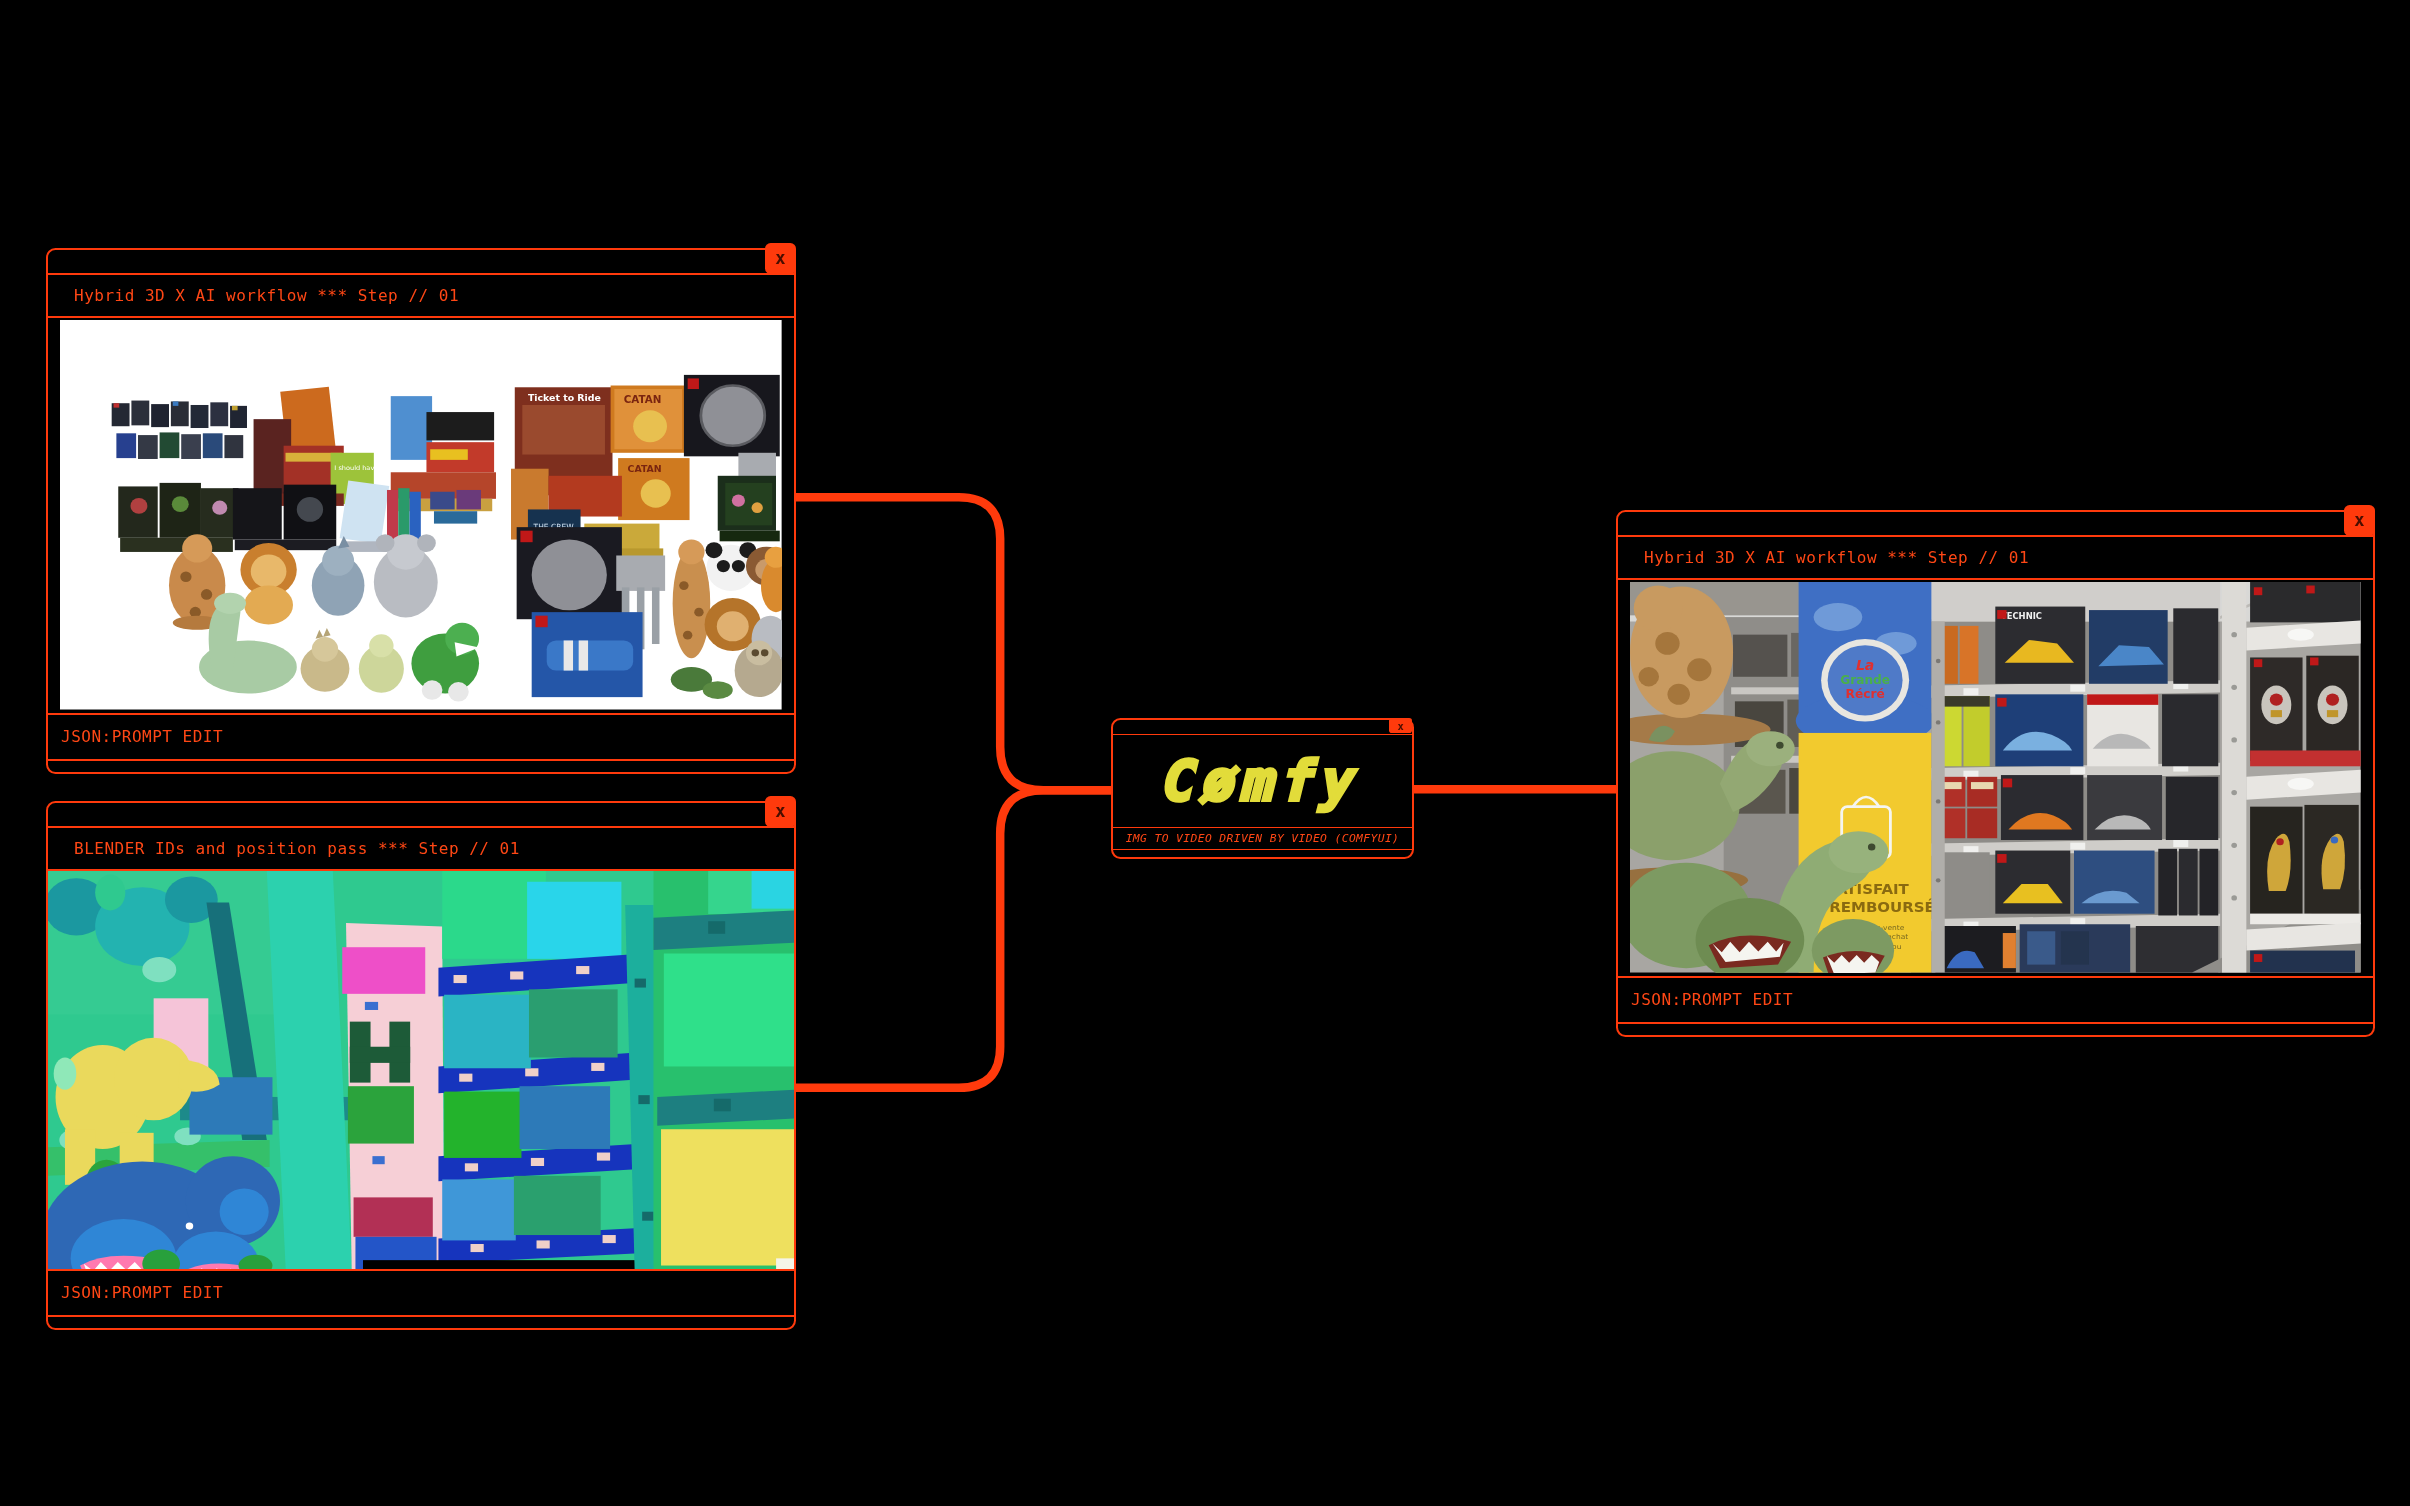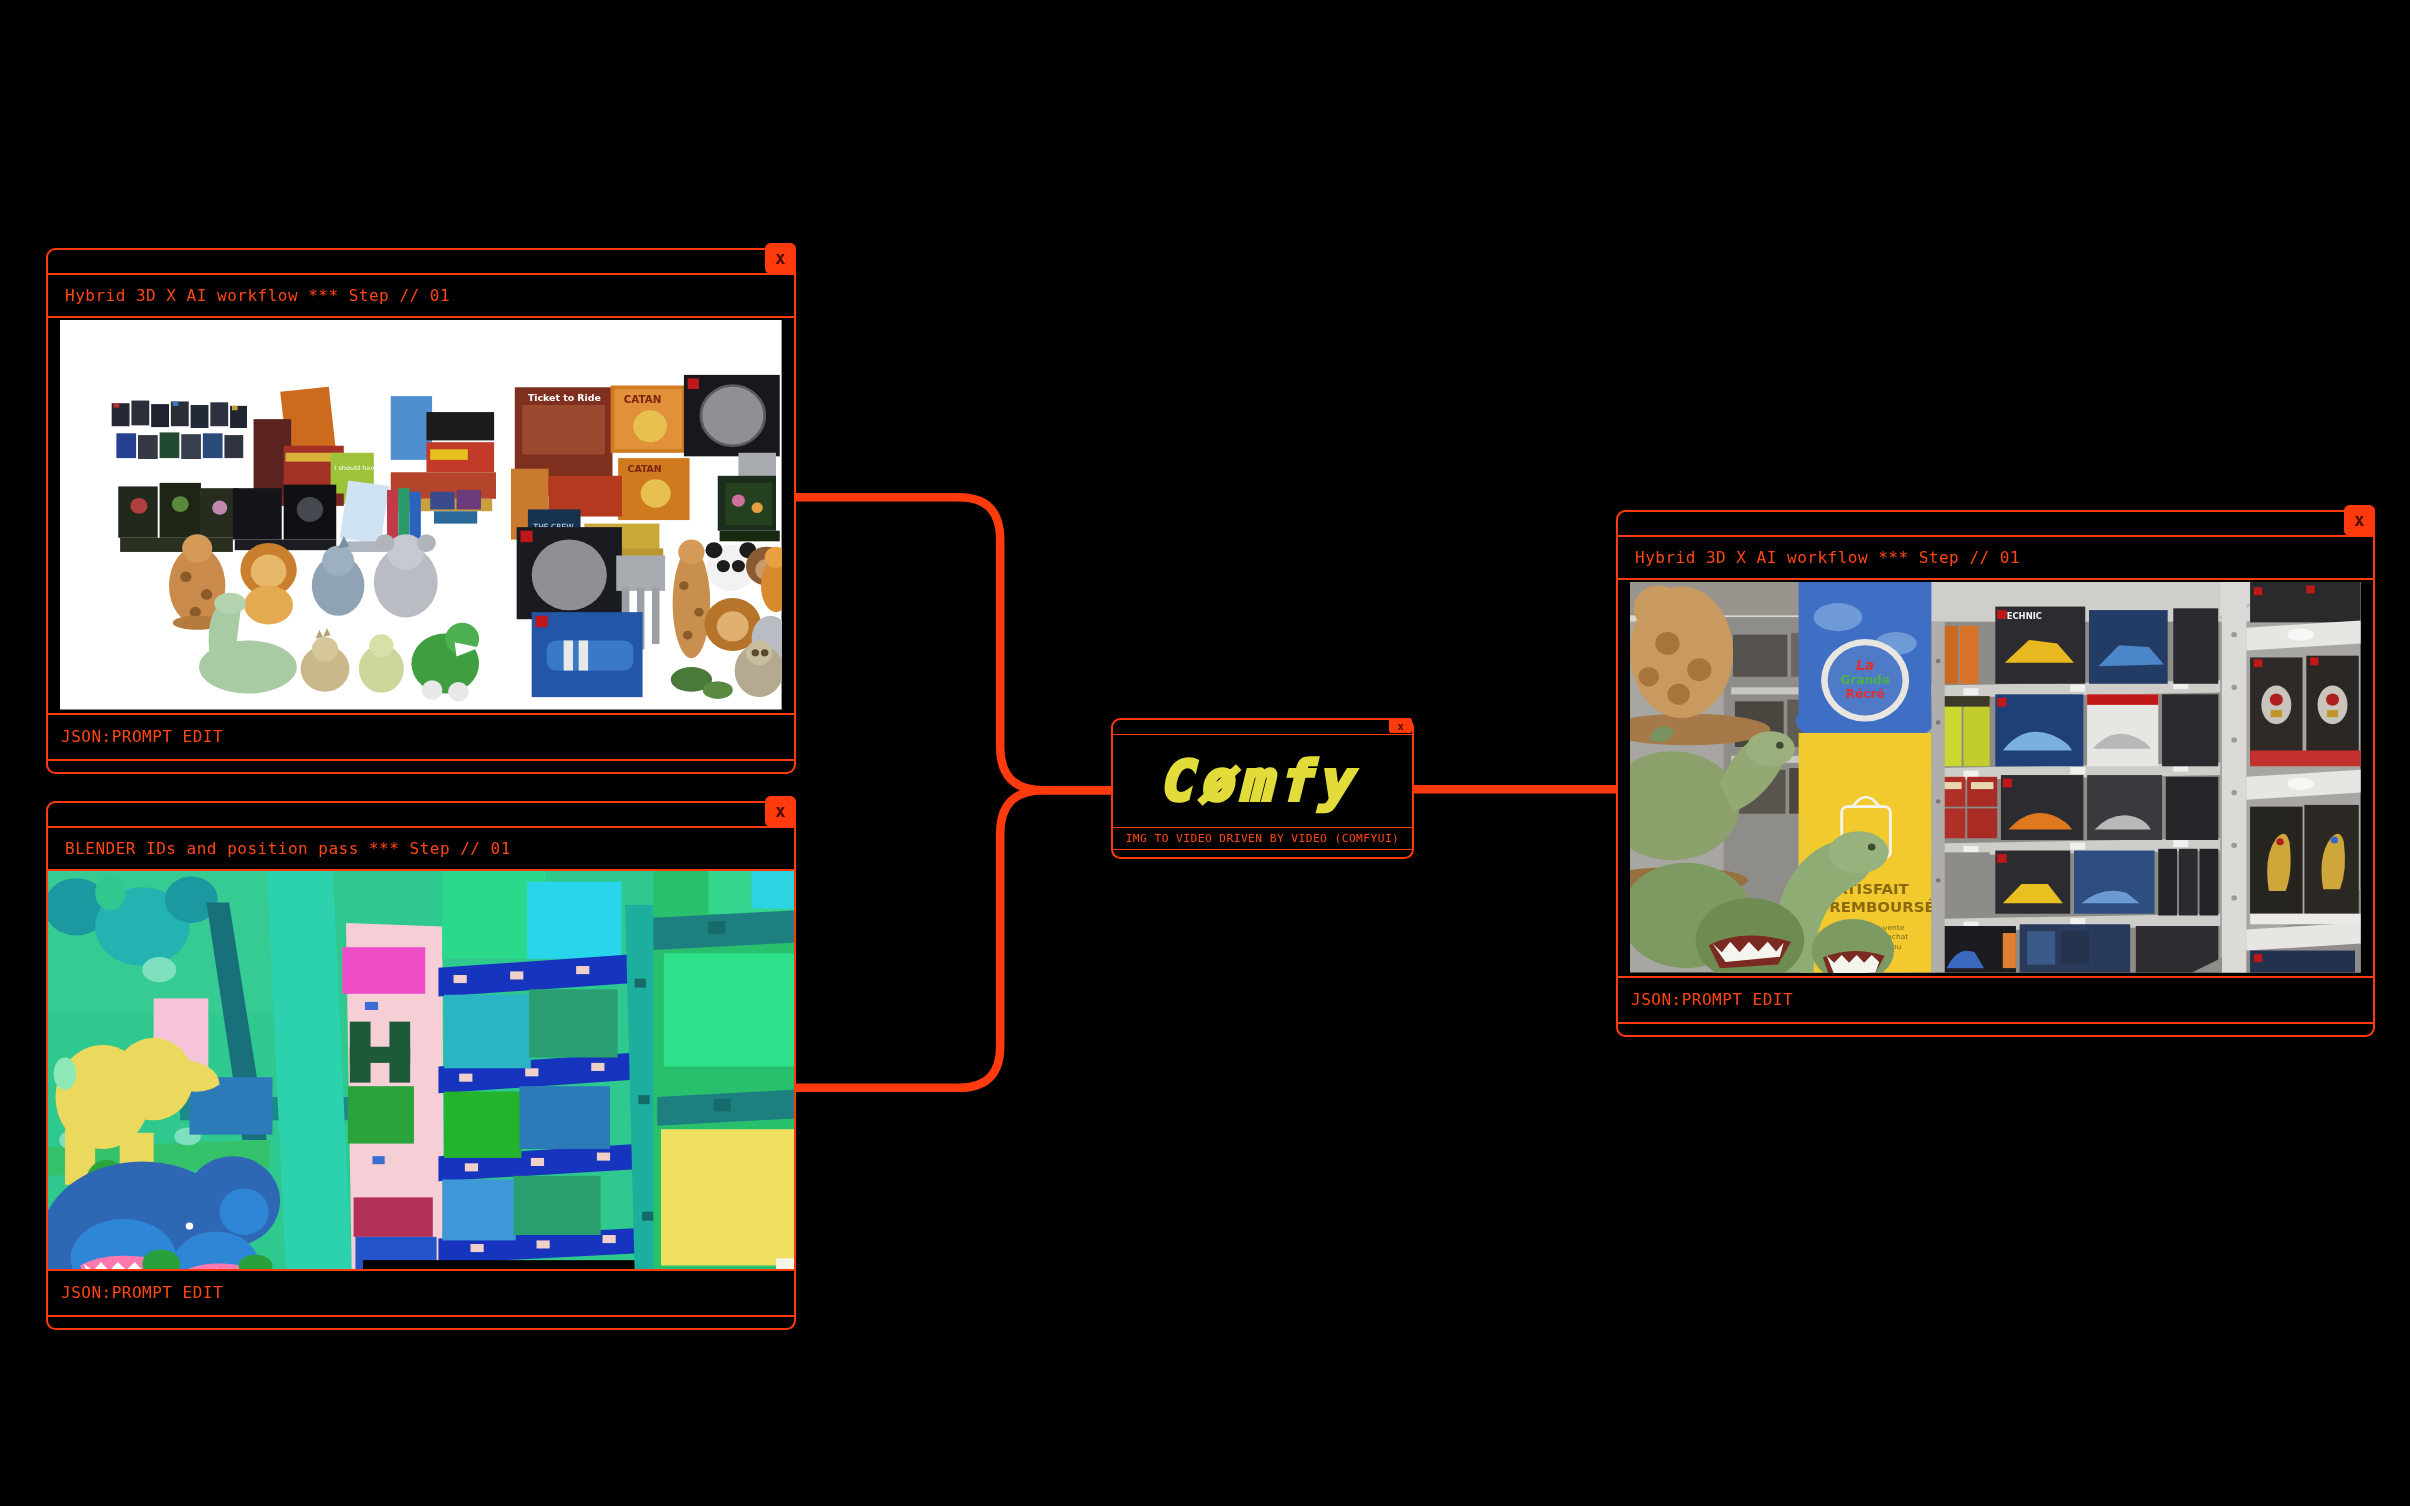--- a/index.html
+++ b/index.html
@@ -13,21 +13,21 @@
   
   .window{position:absolute;background:#000;border:2.8px solid var(--acc);
           border-radius:9.4px;display:flex;flex-direction:column;
           box-sizing:border-box;z-index:2;}
   .topbar{flex:0 0 22.6px;border-bottom:2.8px solid var(--acc);position:relative;}
   .closebtn{position:absolute;top:-7.5px;right:-1.9px;width:31px;height:31px;
             background:var(--acc);border-radius:5.6px;color:var(--glyph);
             font-weight:bold;font-size:17px;display:flex;align-items:center;
             justify-content:center;cursor:pointer;}
   .titlebar{flex:0 0 41px;border-bottom:2.8px solid var(--acc);display:flex;
-            align-items:center;padding:0 17px;color:var(--txt);font-size:16px;
+            align-items:center;padding:0 26px;color:var(--txt);font-size:16px;
             letter-spacing:0.5px;white-space:pre;}
   .content{flex:1 1 auto;min-height:0;padding:2.8px 12.2px;}
   .content.fullbleed{padding:0;}
   .content svg{width:100%;height:100%;display:block;}
   .footerbar{flex:0 0 30px;border-top:2.8px solid var(--acc);
              border-bottom:2.8px solid var(--acc);display:flex;align-items:center;
              padding:7px 13px;color:var(--txt);font-size:16px;letter-spacing:0.5px;}
   .bottomstrip{flex:0 0 11.3px;}
 
   
@@ -39,21 +39,21 @@
               background:var(--acc);border-radius:2.8px;color:var(--glyph);
               font-weight:bold;font-size:10.4px;display:flex;align-items:center;
               justify-content:center;cursor:pointer;}
   .node-logo{flex:1 1 auto;display:flex;align-items:center;justify-content:center;
              color:#e2dc3a;font-style:italic;font-weight:bold;font-size:55px;
              letter-spacing:6.6px;-webkit-text-stroke:3.8px #e2dc3a;
              transform:skewX(-3deg);}
   .node-sub{flex:0 0 21px;border-top:1.9px solid var(--acc);
             border-bottom:1.9px solid var(--acc);display:flex;align-items:center;
             justify-content:center;color:var(--txt);font-size:11.3px;
-            letter-spacing:0.4px;white-space:pre;}
+            letter-spacing:0.4px;white-space:pre;font-style:italic;}
   .node-bottom{flex:0 0 6.6px;}
   svg text{font-family:"DejaVu Sans", sans-serif;}
 </style>
 </head>
 <body>
 
 <svg id="wires" width="2411" height="1507" viewBox="0 0 2560 1600">
   <path d="M845 528 H1018 Q1062 528 1062 572 V793 Q1062 839 1108 839 H1185" stroke="#ff3a0c" stroke-width="9" fill="none"></path>
   <path d="M845 1155 H1018 Q1062 1155 1062 1111 V885 Q1062 839 1108 839 H1185" stroke="#ff3a0c" stroke-width="9" fill="none"></path>
   <path d="M1498 838 H1717" stroke="#ff3a0c" stroke-width="9" fill="none"></path>

